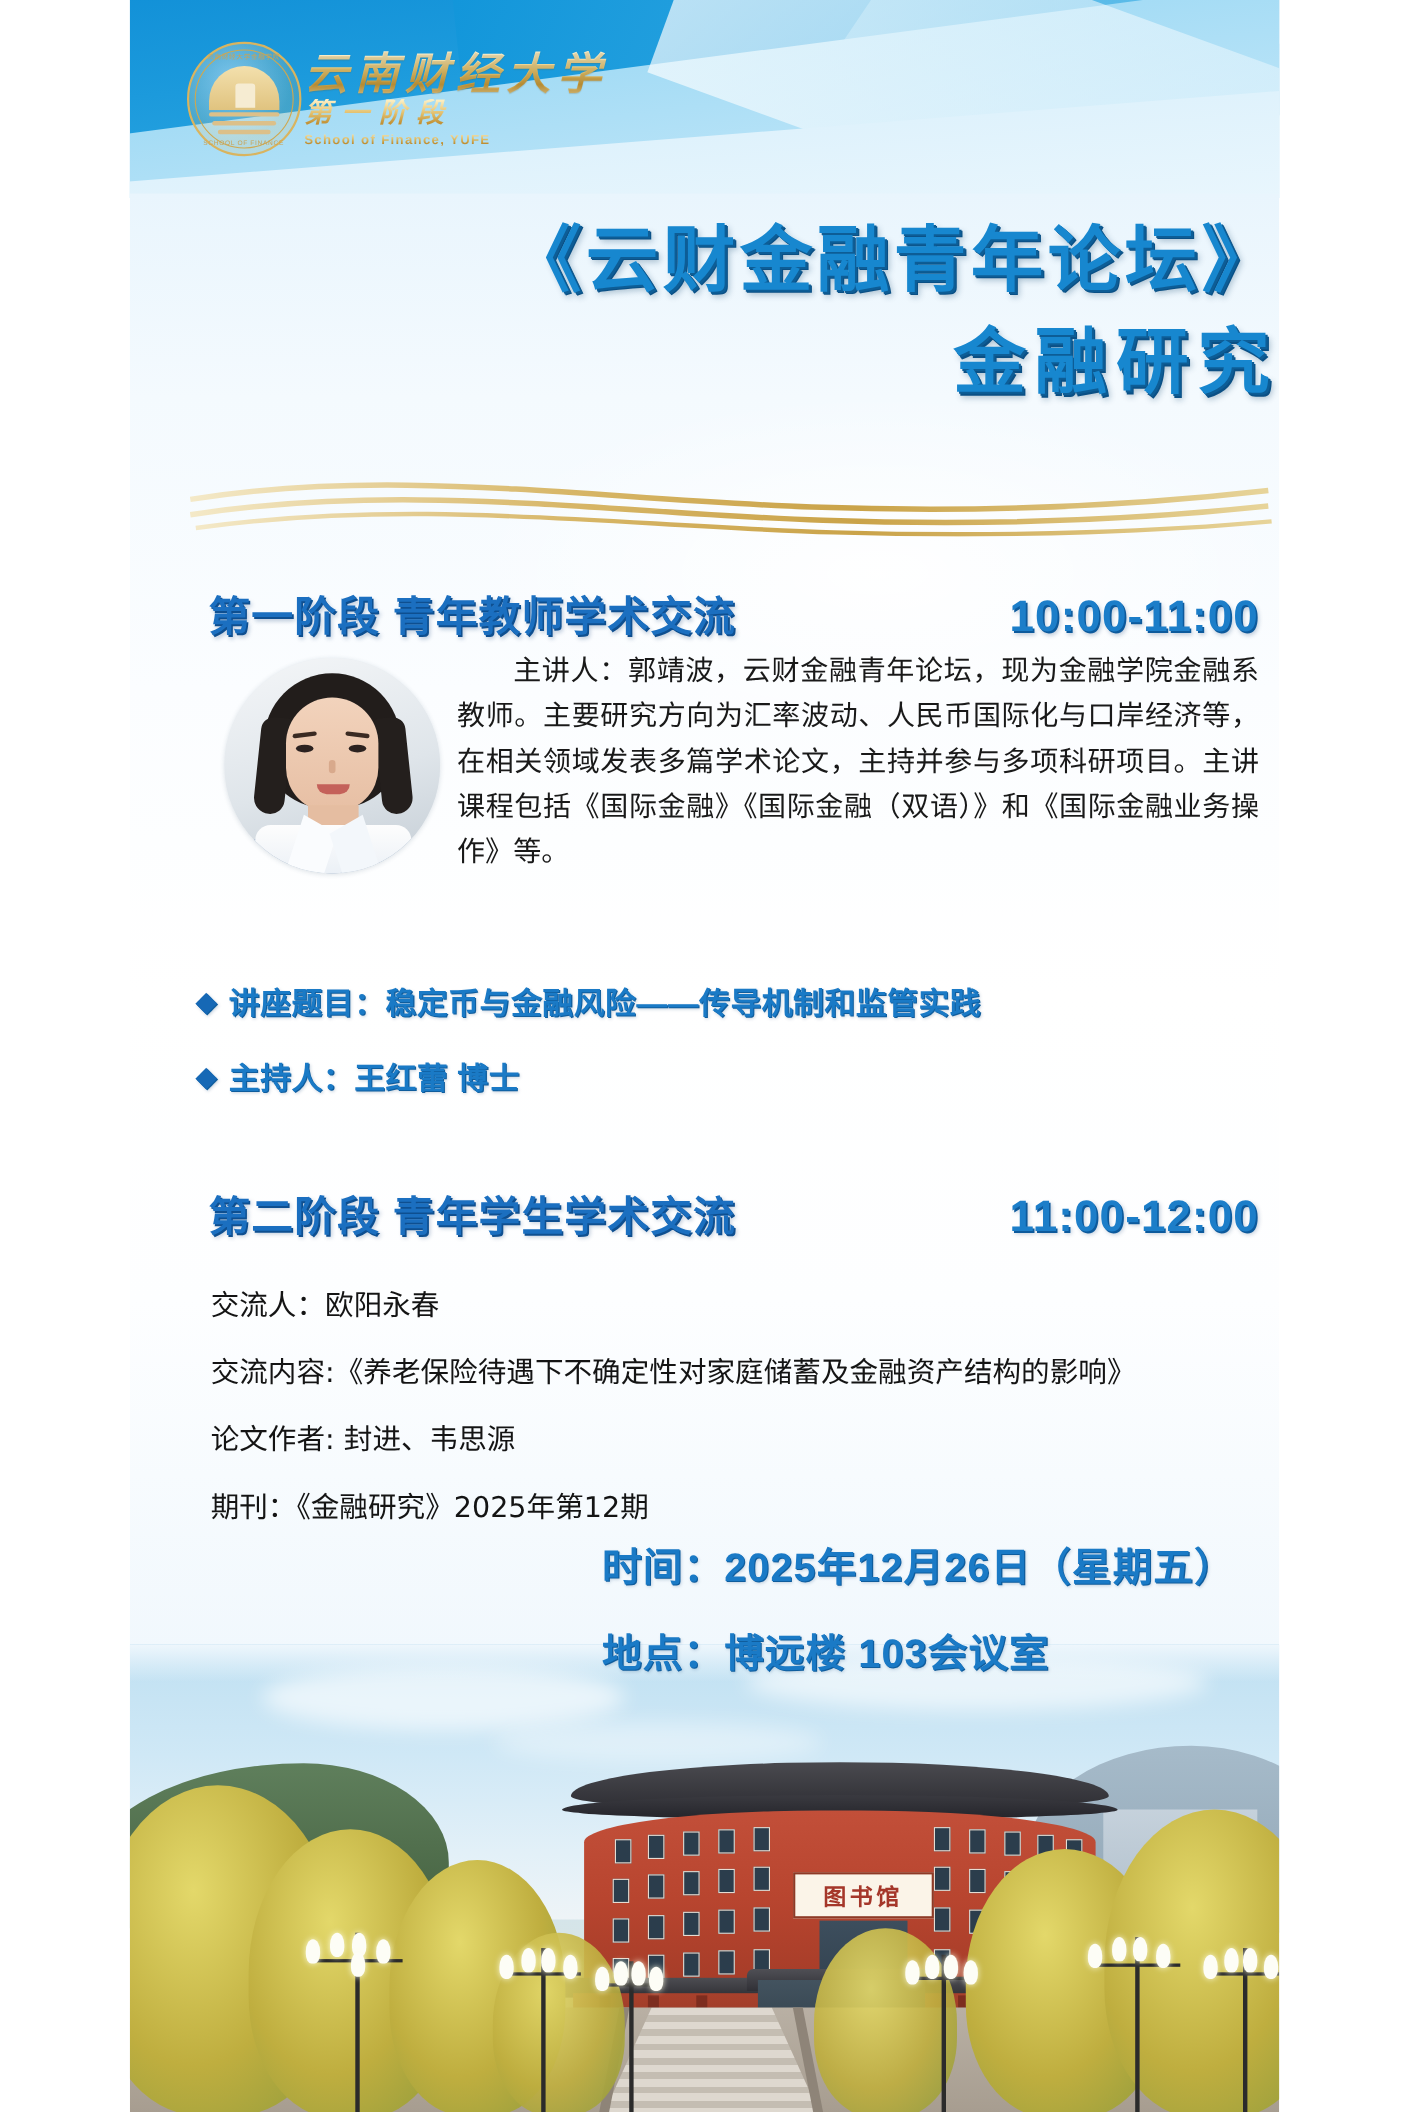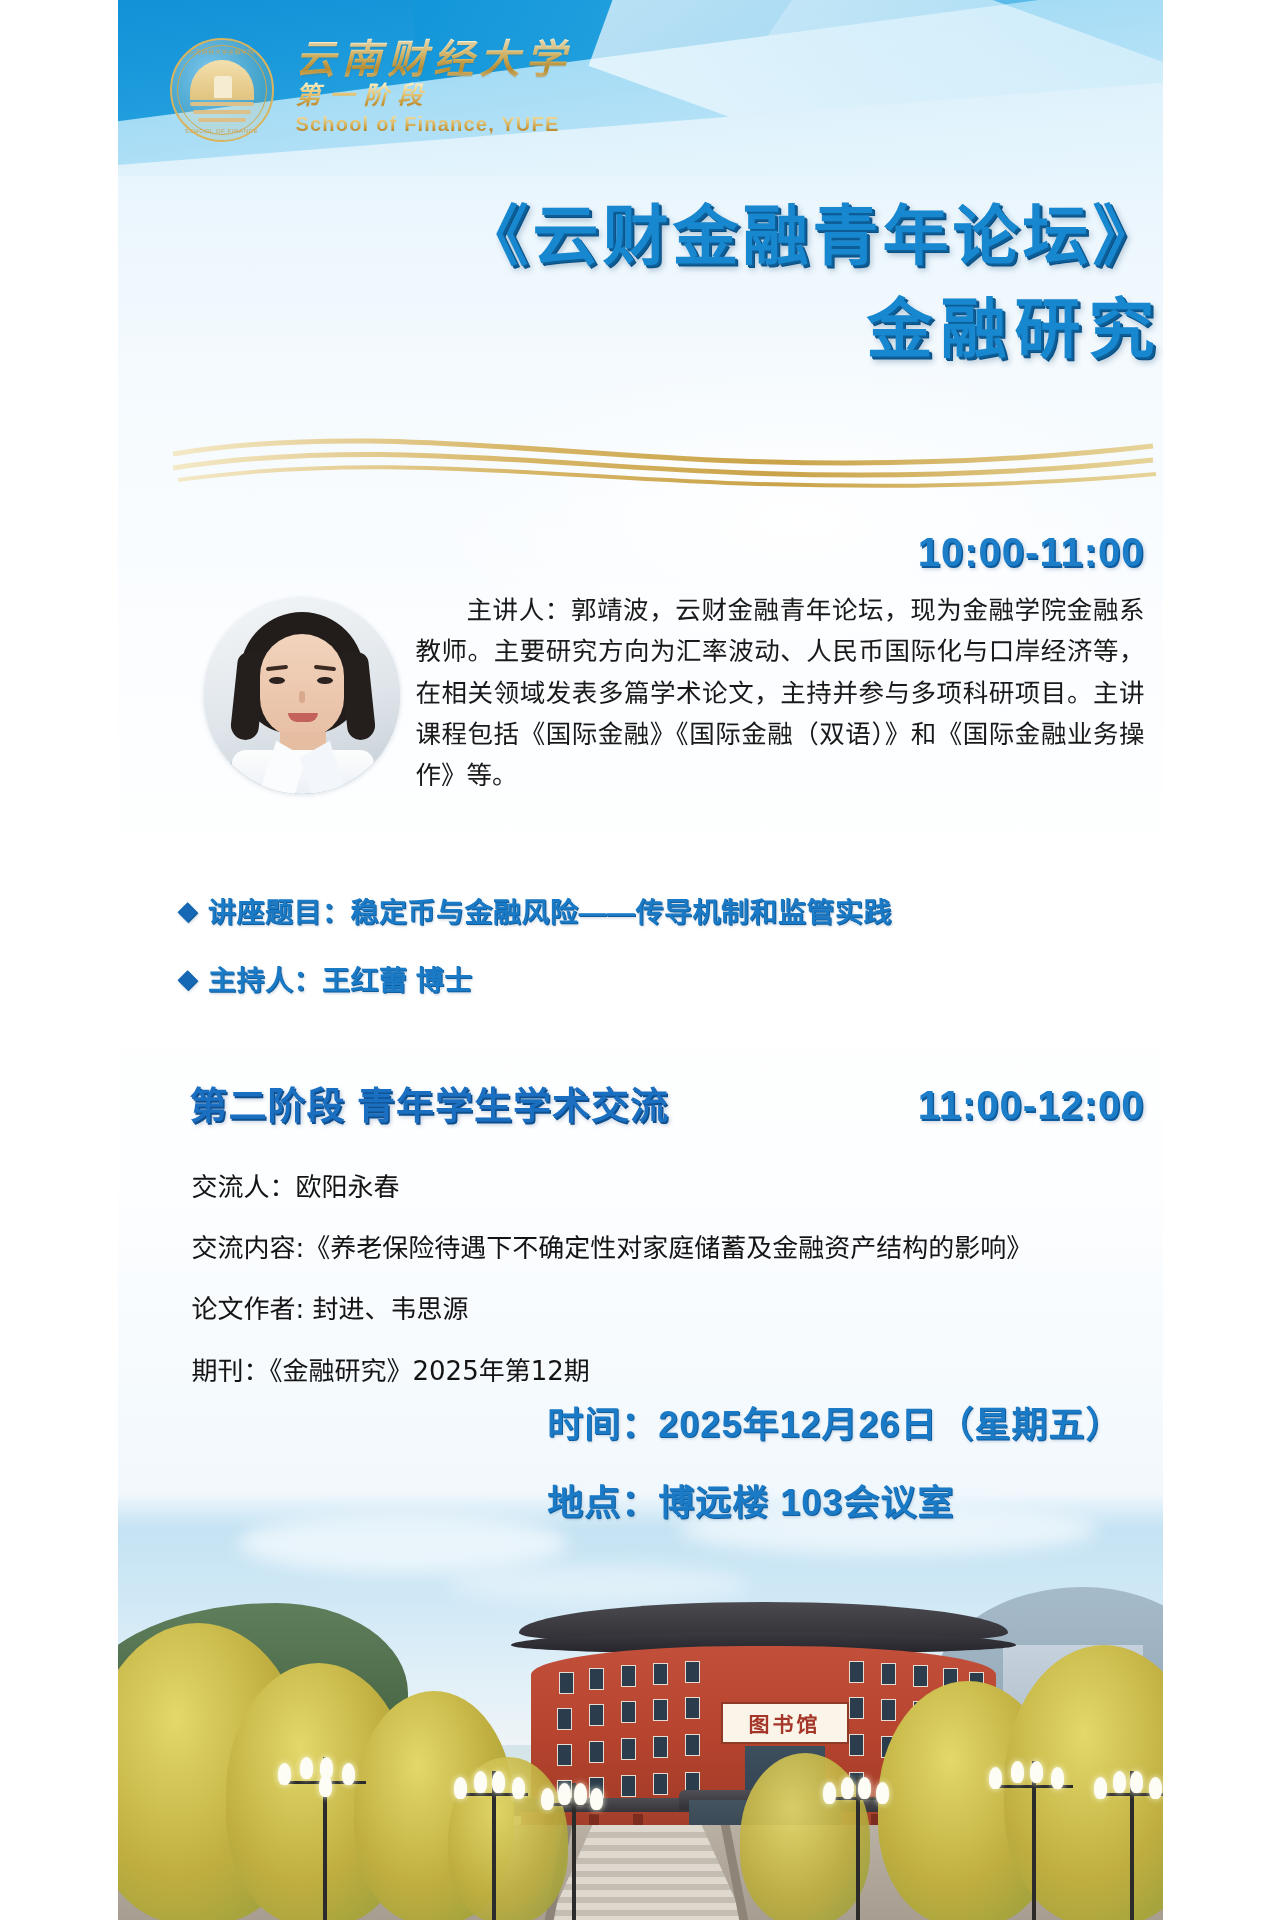--- a/index.html
+++ b/index.html
@@ -54,21 +54,21 @@
   .w6 {
     left:660px; top:-20px; width:520px; height:240px;
     background:linear-gradient(160deg,#4fb6e6,#93d3f1);
     transform:rotate(34deg);
     opacity:.8;
   }
 
   
   .logo-wrap {
     position:absolute; left:52px; top:38px;
-    display:flex; align-items:flex-start; gap:22px; z-index:6;
+    display:flex; align-items:center; gap:3px; z-index:6;
   }
   .seal {
     position:relative; width:104px; height:104px; flex:0 0 auto;
   }
   .seal-ring {
     position:absolute; inset:0; border-radius:50%;
     border:2px solid #d9b45f;
     background:radial-gradient(circle at 38% 32%, rgba(255,255,255,.42), rgba(226,196,120,.18) 60%, rgba(196,160,76,.10));
   }
   .seal-ring2 { position:absolute; inset:7px; border-radius:50%; border:1.4px solid #cfa84f; }
@@ -102,21 +102,21 @@
     text-shadow:0 1px 1px rgba(120,85,20,.22);
   }
   .logo-cn2 {
     font-family:"Liberation Serif","DejaVu Serif",serif;
     font-size:25px; font-weight:bold; font-style:italic;
     letter-spacing:9px; line-height:1.15;
     background:linear-gradient(180deg,#fbeec2 5%,#e2bf6c 45%,#bf8f33 78%,#eedfae 100%);
     -webkit-background-clip:text; background-clip:text; color:transparent;
   }
   .logo-en {
-    font-size:20px; font-weight:bold; letter-spacing:1.2px; line-height:1.2;
+    font-size:12px; font-weight:bold; letter-spacing:1.2px; line-height:1.2;
     background:linear-gradient(180deg,#f7e9bd 5%,#dcb862 48%,#b8872c 80%,#e8d69e 100%);
     -webkit-background-clip:text; background-clip:text; color:transparent;
   }
 
   
   .body-bg {
     position:absolute; left:0; top:176px; width:1045px; height:1324px;
     background:linear-gradient(180deg,#e9f5fd 0%,#f4fafe 14%,#fbfdff 34%,#ffffff 55%,#fdfeff 76%,#f1f8fd 100%);
   }
   .glow-a {
@@ -426,20 +426,21 @@
           <stop offset="100%" stop-color="#e7d49a"></stop>
         </linearGradient>
       </defs>
       <path d="M55,36 C240,6 420,36 620,43 C790,49 930,40 1035,28" stroke="url(#gw)" stroke-width="5" fill="none"></path>
       <path d="M55,50 C250,20 430,48 630,55 C800,61 940,52 1035,42" stroke="url(#gw)" stroke-width="5" fill="none"></path>
       <path d="M60,62 C260,34 440,60 640,66 C810,71 950,64 1038,56" stroke="url(#gw)" stroke-width="4" fill="none"></path>
     </svg>
   </div>
 
   <div class="sec-head" id="sec1-head">
+    <span class="sh-label">第一阶段 青年教师学术交流</span>
     <span class="sh-time">10:00-11:00</span>
   </div>
 
   <div class="speaker-row">
     <div class="portrait">
       <div class="p-bg"></div>
       <div class="p-hair"></div>
       <div class="p-hair2"></div>
       <div class="p-hair3"></div>
       <div class="p-face"></div>

